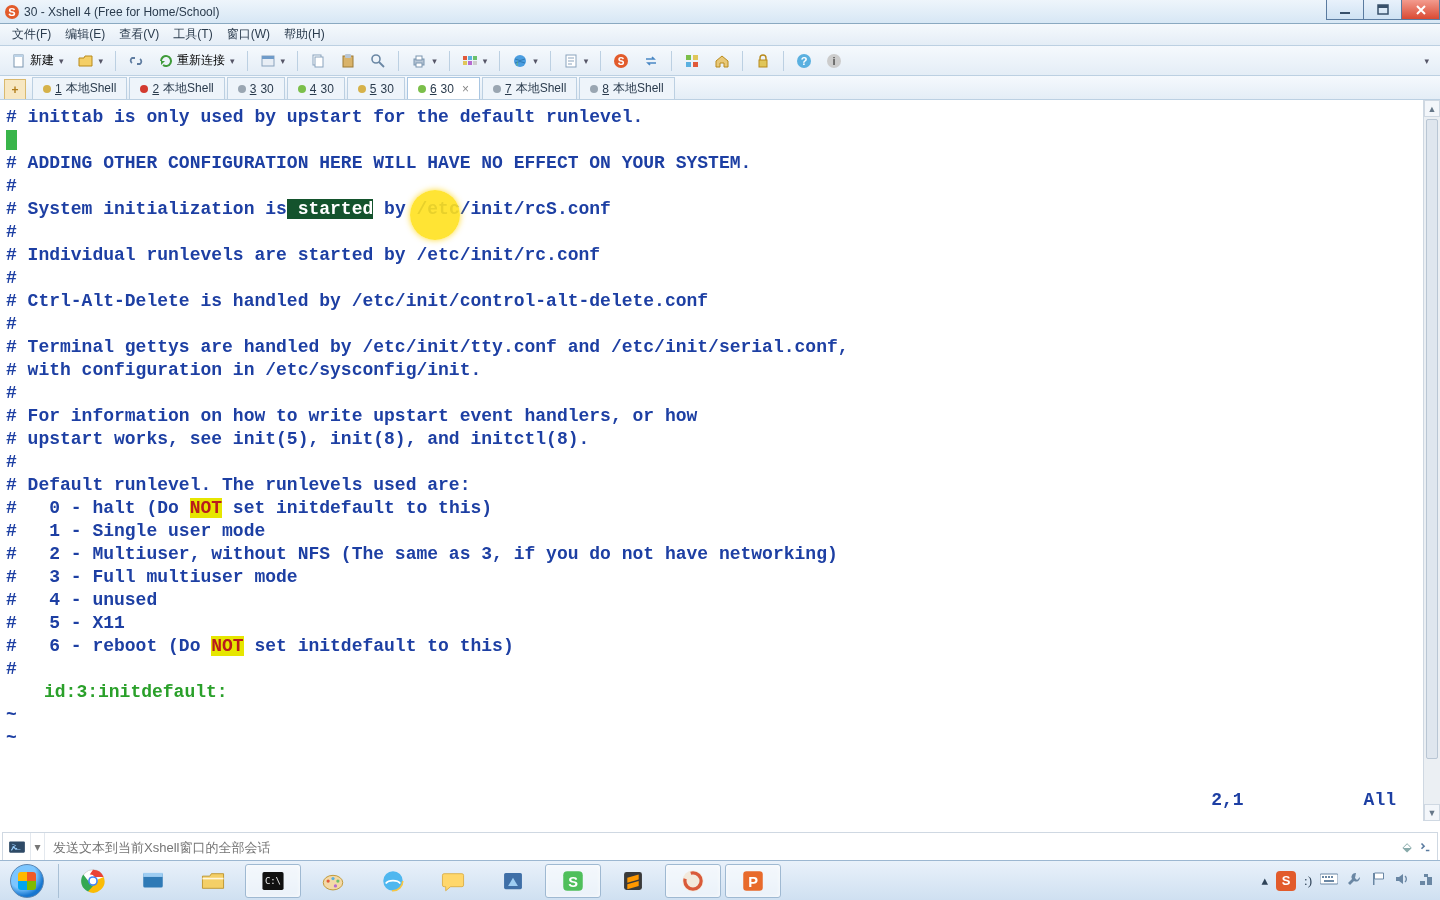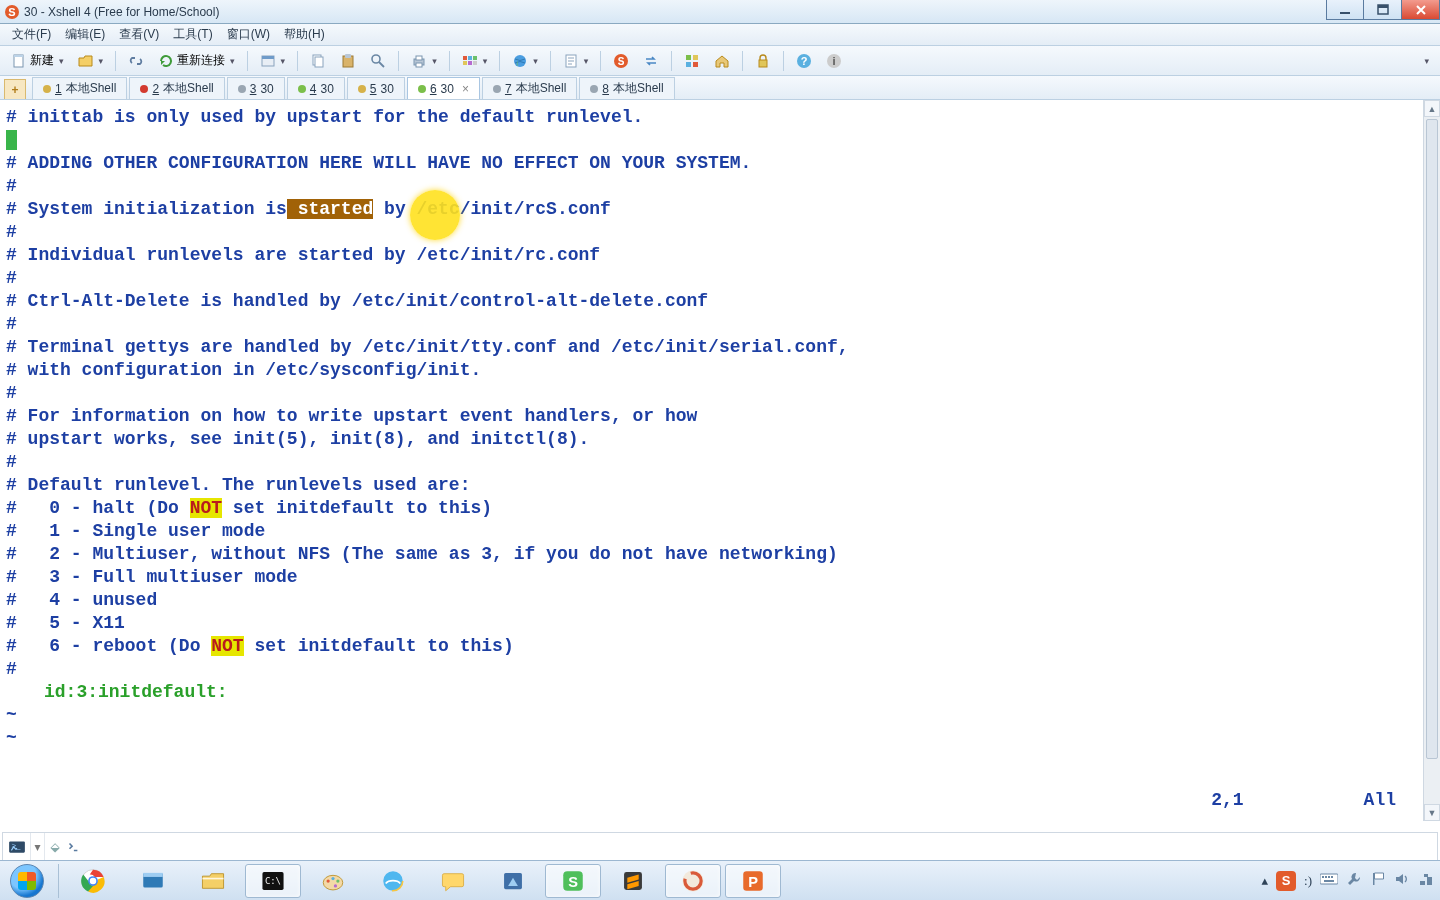--- a/index.html
+++ b/index.html
@@ -22,21 +22,21 @@
 .tabstrip { height:24px; background:linear-gradient(#f5f9fd,#e4edf6); border-bottom:1px solid #bcd0e2; display:flex; align-items:flex-end; padding:0 4px; gap:0;}
 .addtab { width:22px; height:20px; background:#f7e7c2; border:1px solid #d9b96f; display:flex; align-items:center; justify-content:center; color:#b07b1a; font-weight:bold; margin-right:6px; border-bottom:none; cursor:pointer;}
 .tab { height:22px; padding:0 10px; border:1px solid #bcd0e2; border-bottom:none; background:#eef4fa; display:flex; align-items:center; gap:4px; font-size:12px; color:#2a3b4d; margin-right:2px; cursor:pointer; position:relative; }
 .tab.active { background:#fff; border-color:#a9c6e2; }
 .tab .dot { width:8px; height:8px; border-radius:50%; }
 .tab .x { color:#888; font-size:12px; margin-left:4px;}
 .tab .ul { text-decoration:underline; }
 .terminal { position:absolute; top:100px; left:0; right:0; bottom:79px; background:#fff; overflow:hidden; }
 .termcontent { font-family:"Courier New",monospace; font-size:18px; line-height:23px; color:#1d3fa3; padding:6px 6px; white-space:pre; font-weight:bold; }
 .greenblock { background:#39b54a; color:#39b54a; }
-.selected { background:#a16207; color:#fff; }
+.selected { background:#14532d; color:#fff; }
 .hl-not { background:#e6e600; color:#b91c1c; }
 .idline { color:#2aa02a;margin-left:38px; }
 .tilde { color:#1d3fa3; }
 .cursor-ring { position:absolute; width:50px; height:50px; border-radius:50%; background:rgba(255,225,30,0.9); box-shadow:0 0 6px rgba(255,210,0,.8); pointer-events:none; }
 .vscroll { position:absolute; top:100px; right:0; width:17px; bottom:79px; background:#ebeff3; border-left:1px solid #cfd8e2; }
 .vscroll .arrow { height:17px; background:#f3f6fa; border:1px solid #cfd8e2; display:flex; align-items:center; justify-content:center; font-size:9px; color:#678; }
 .vscroll .thumb { position:absolute; left:2px; right:2px; top:19px; height:640px; background:#dfe6ee; border:1px solid #b9c6d4; border-radius:2px; }
 .statusline { position:absolute; right:44px; bottom:90px; font-family:"Courier New",monospace; font-size:18px; color:#1d3fa3; font-weight:bold; display:flex; gap:120px; }
 .cmdbar { position:absolute; left:2px; right:2px; bottom:38px; height:30px; border:1px solid #cfd8e2; background:#fff; display:flex; align-items:center; }
 .cmdbar .icon { width:28px; height:28px; display:flex; align-items:center; justify-content:center; border-right:1px solid #e3e8ee; }
@@ -326,20 +326,21 @@
 
 <div class="cmdbar">
   <div class="icon">
       <svg width="18" height="18" viewBox="0 0 16 16">
         <rect x="1" y="3" width="14" height="10" rx="1" fill="#2e4a66"></rect>
         <path d="M3 11 l2 -3 l2 2 l1 -1" stroke="#9bd0ff" fill="none" stroke-width="1"></path>
         <text x="3" y="9" font-size="7" fill="#9bd0ff">&gt;_</text>
       </svg>
     </div>
   <div class="dd2">▾</div>
+  <input placeholder="发送文本到当前Xshell窗口的全部会话" style="">
   <div class="knobs">
       <span style="color:#8aa">⬙</span>
       <svg width="14" height="14" viewBox="0 0 16 16">
         <path d="M4 10 l3 -3 l-3 -3 M9 12 h4" stroke="#5a7ba0" fill="none" stroke-width="1.8"></path>
       </svg>
     </div>
 </div>
 
 <div class="statusbar">
   <span>已连接 10.0.0.30:22。</span>

